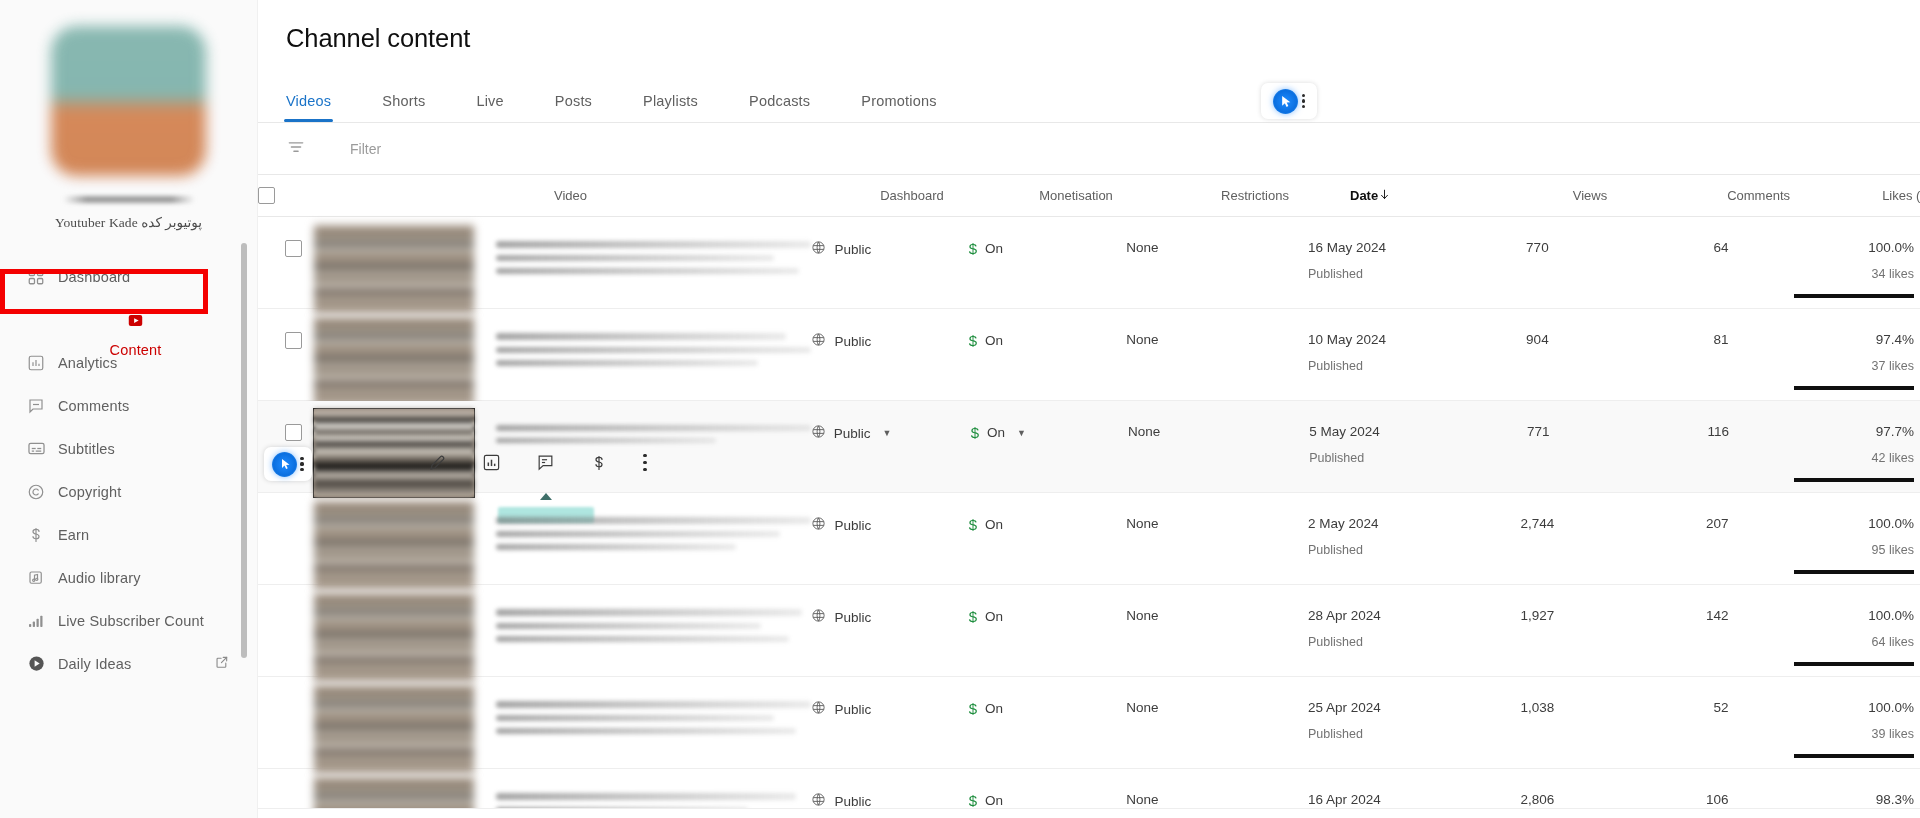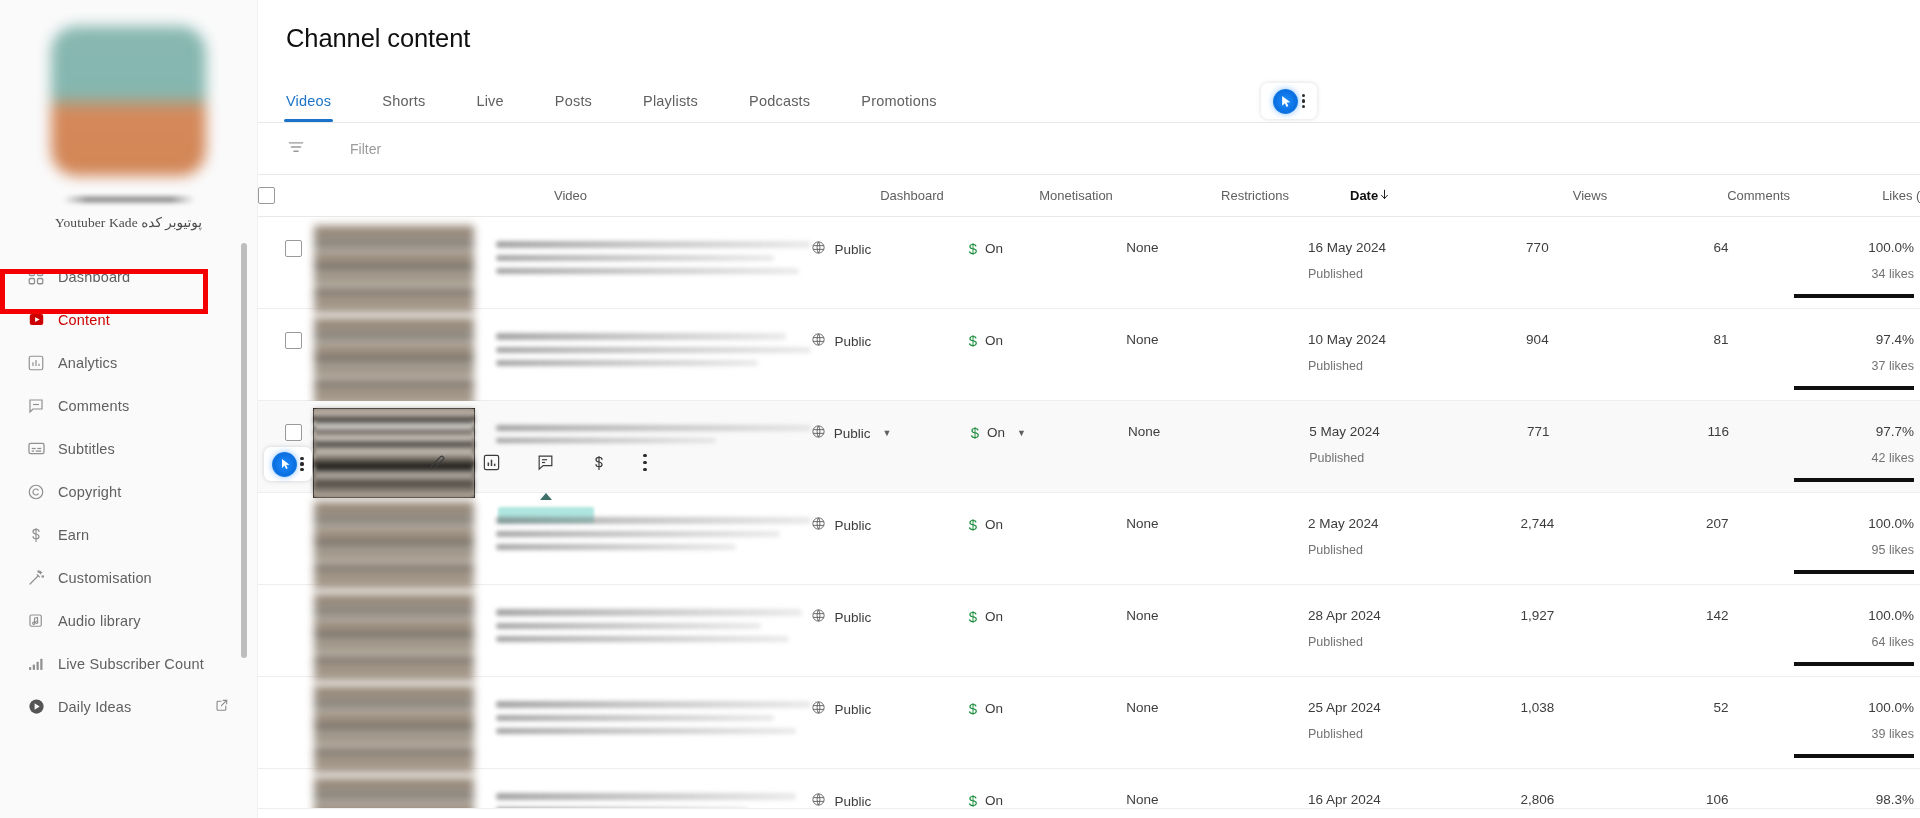--- a/index.html
+++ b/index.html
@@ -43,21 +43,21 @@
   .nav-item {
     height: 43px; display: flex; align-items: center;
     padding-left: 14px; color: #606060; font-size: 14.5px;
     filter: blur(.5px); position: relative; cursor: pointer;
   }
   .nav-item .ico {
     width: 44px; flex: 0 0 44px; display: flex; align-items: center; justify-content: center;
     color: #909090;
   }
   .nav-item .lbl { letter-spacing: .15px; }
-  .nav-item.active { color: #cc0000; }
+  .nav-item.active { color: #cc0000; flex-direction: column; }
   .nav-item.active .ico { color: #cc0000; }
   #content-highlight {
     position: absolute; left: 0px; top: 269px; width: 208px; height: 45px;
     border: 5px solid #f40000; background: transparent; pointer-events: none; z-index: 5;
   }
   .ext-ico { margin-left: auto; margin-right: 28px; color: #8a8a8a; }
   #sidebar-scroll-track {
     position: absolute; right: 10px; top: 243px; width: 6px; height: 415px;
     background: #bdbdbd; border-radius: 3px;
   }
@@ -277,33 +277,20 @@
       <div class="nav-item">
         <span class="ico">
           <svg width="18" height="18" viewBox="0 0 24 24" fill="none" stroke="currentColor" stroke-width="1.6" stroke-linecap="round">
             <line x1="12" y1="3.5" x2="12" y2="20.5"></line>
             <path d="M16 7.2c0-1.7-1.8-2.7-4-2.7s-4 1-4 3 2 2.7 4 3.2 4 1.2 4 3.2-1.8 3.1-4 3.1-4-1.2-4-2.9"></path>
           </svg>
         </span>
         <span class="lbl">Earn</span>
       </div>
 
-      <div class="nav-item">
-        <span class="ico">
-          <svg width="18" height="18" viewBox="0 0 24 24" fill="none" stroke="currentColor" stroke-width="1.6" stroke-linecap="round">
-            <line x1="4" y1="20" x2="15" y2="9"></line>
-              <path d="M13.5 7.5l3 3"></path>
-            <line x1="18" y1="3" x2="18" y2="6.4"></line>
-              <line x1="16.3" y1="4.7" x2="19.7" y2="4.7"></line>
-            <circle cx="21" cy="10" r="1"></circle>
-              <circle cx="15.5" cy="3.5" r="0.9"></circle>
-          </svg>
-        </span>
-        <span class="lbl">Customisation</span>
-      </div>
 
       <div class="nav-item">
         <span class="ico">
           <svg width="18" height="18" viewBox="0 0 24 24" fill="none" stroke="currentColor" stroke-width="1.6">
             <rect x="4" y="4" width="15" height="15" rx="2"></rect>
             <path d="M10 14.5V8.2l4-1v6" stroke-linecap="round"></path>
             <circle cx="9" cy="15" r="1.5"></circle>
               <circle cx="13" cy="13.8" r="1.5"></circle>
           </svg>
         </span>

